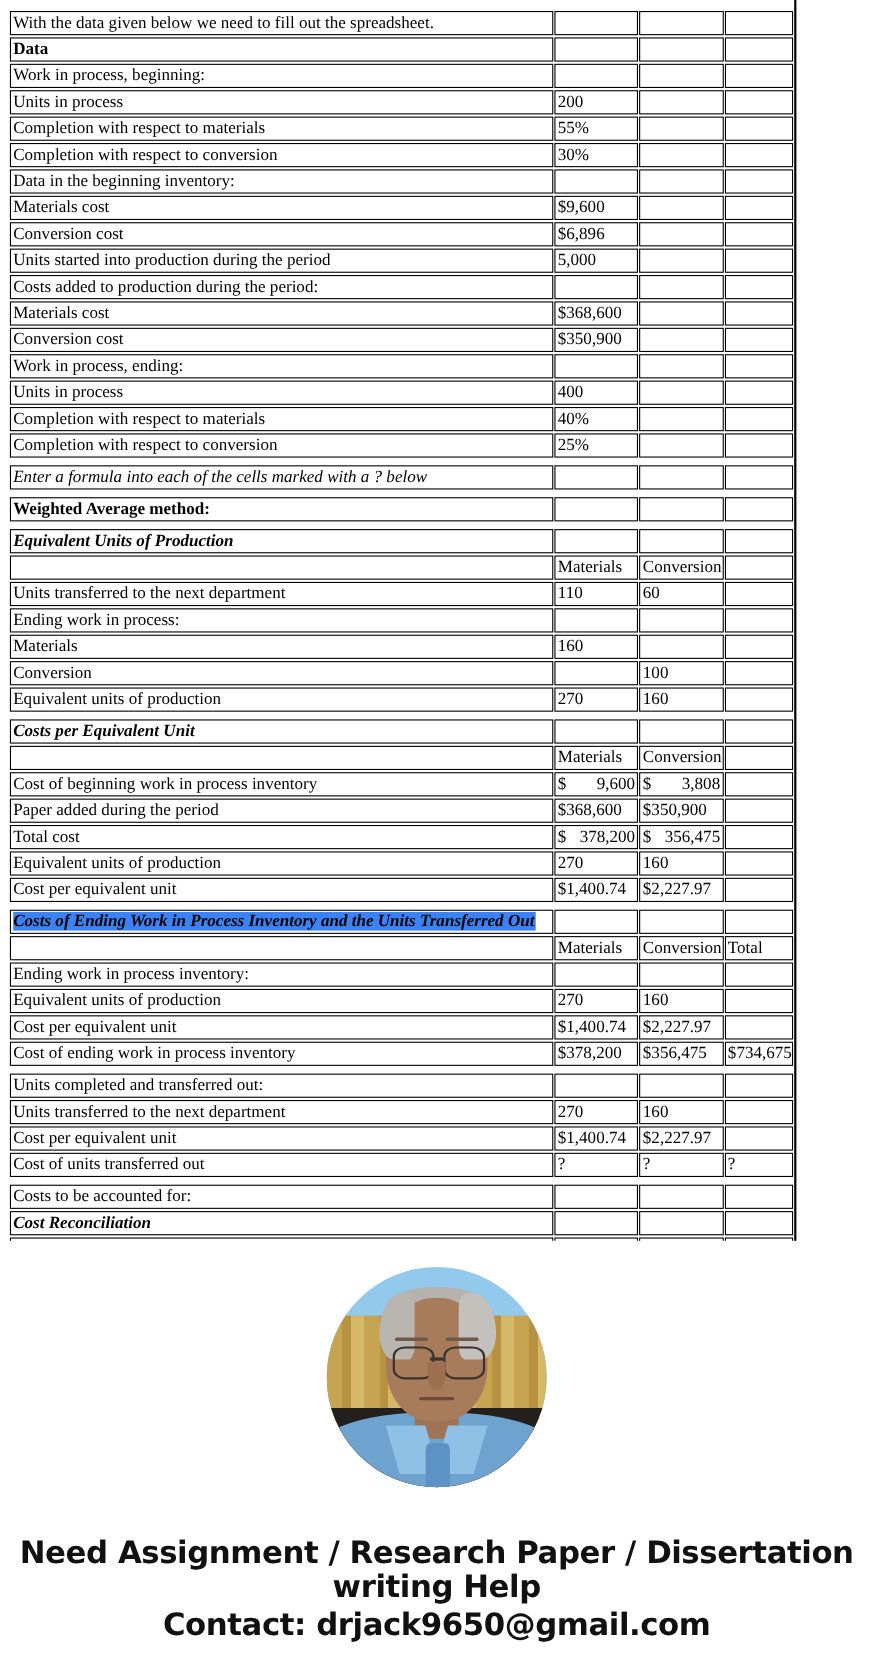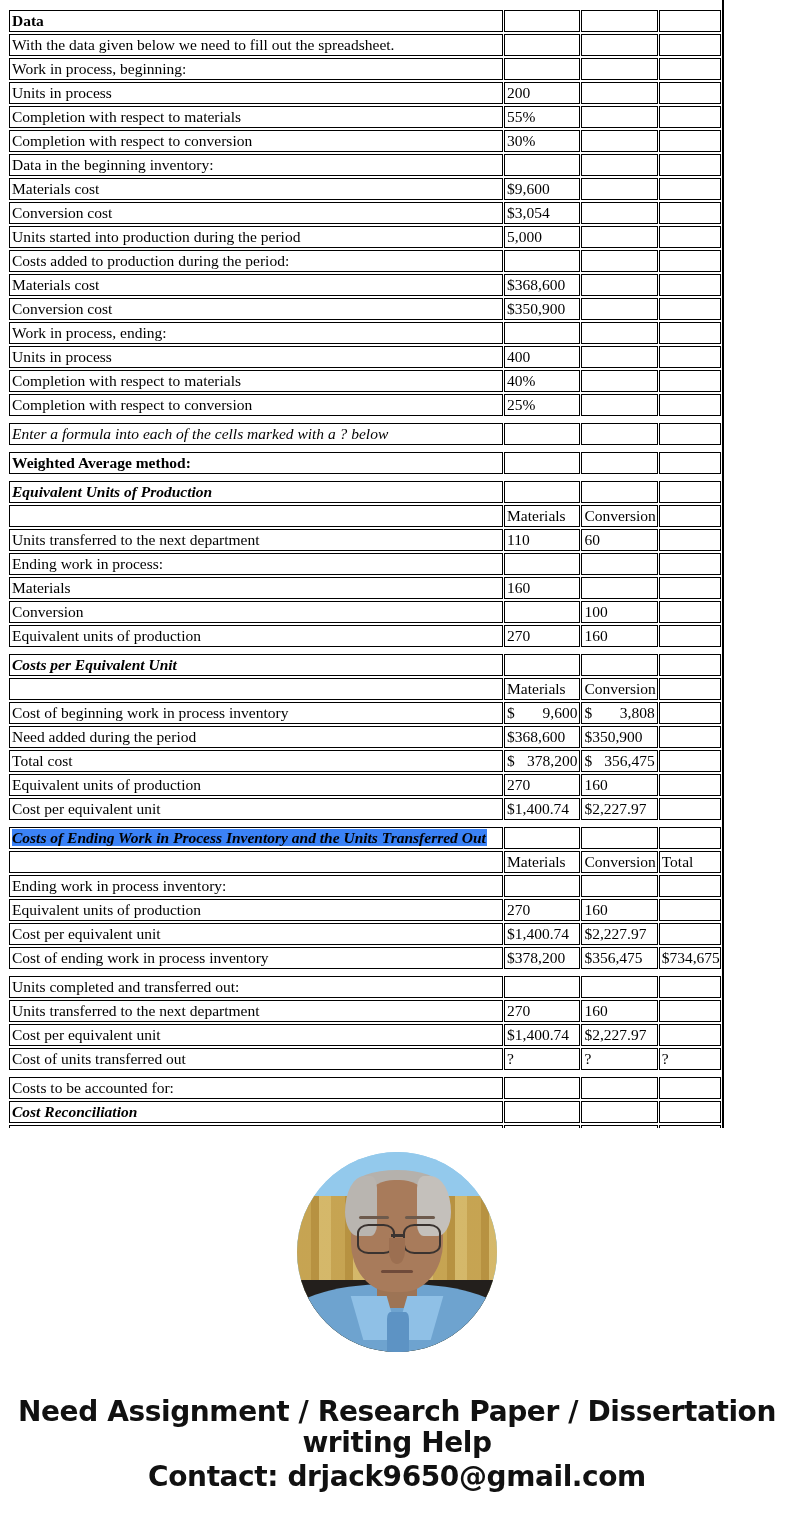--- a/index.html
+++ b/index.html
@@ -143,27 +143,27 @@
 <div id="sheet-wrap">
   <table class="sheet">
     <colgroup>
       <col class="c0">
         <col class="c1">
         <col class="c2">
         <col class="c3">
     </colgroup>
     <tbody id="sheet-body">
         <tr>
+          <td class="">With the data given below we need to fill out the spreadsheet.</td>
+          <td></td>
+          <td></td>
+          <td></td>
+        </tr>
+        <tr>
           <td class="b ">Data</td>
-          <td></td>
-          <td></td>
-          <td></td>
-        </tr>
-        <tr>
-          <td class="">With the data given below we need to fill out the spreadsheet.</td>
           <td></td>
           <td></td>
           <td></td>
         </tr>
         <tr>
           <td class="">Work in process, beginning:</td>
           <td></td>
           <td></td>
           <td></td>
         </tr>
@@ -192,21 +192,21 @@
           <td></td>
         </tr>
         <tr>
           <td class="">Materials cost</td>
           <td>$9,600</td>
           <td></td>
           <td></td>
         </tr>
         <tr>
           <td class="">Conversion cost</td>
-          <td>$3,054</td>
+          <td>$6,896</td>
           <td></td>
           <td></td>
         </tr>
         <tr>
           <td class="">Units started into production during the period</td>
           <td>5,000</td>
           <td></td>
           <td></td>
         </tr>
         <tr>
@@ -351,21 +351,21 @@
           </td>
           <td>
             <span class="acct">
               <span>$</span>
               <span>3,808</span>
             </span>
           </td>
           <td></td>
         </tr>
         <tr>
-          <td class="">Need added during the period</td>
+          <td class="">Paper added during the period</td>
           <td>$368,600</td>
           <td>$350,900</td>
           <td></td>
         </tr>
         <tr>
           <td class="">Total cost</td>
           <td>
             <span class="acct">
               <span>$</span>
               <span>378,200</span>

